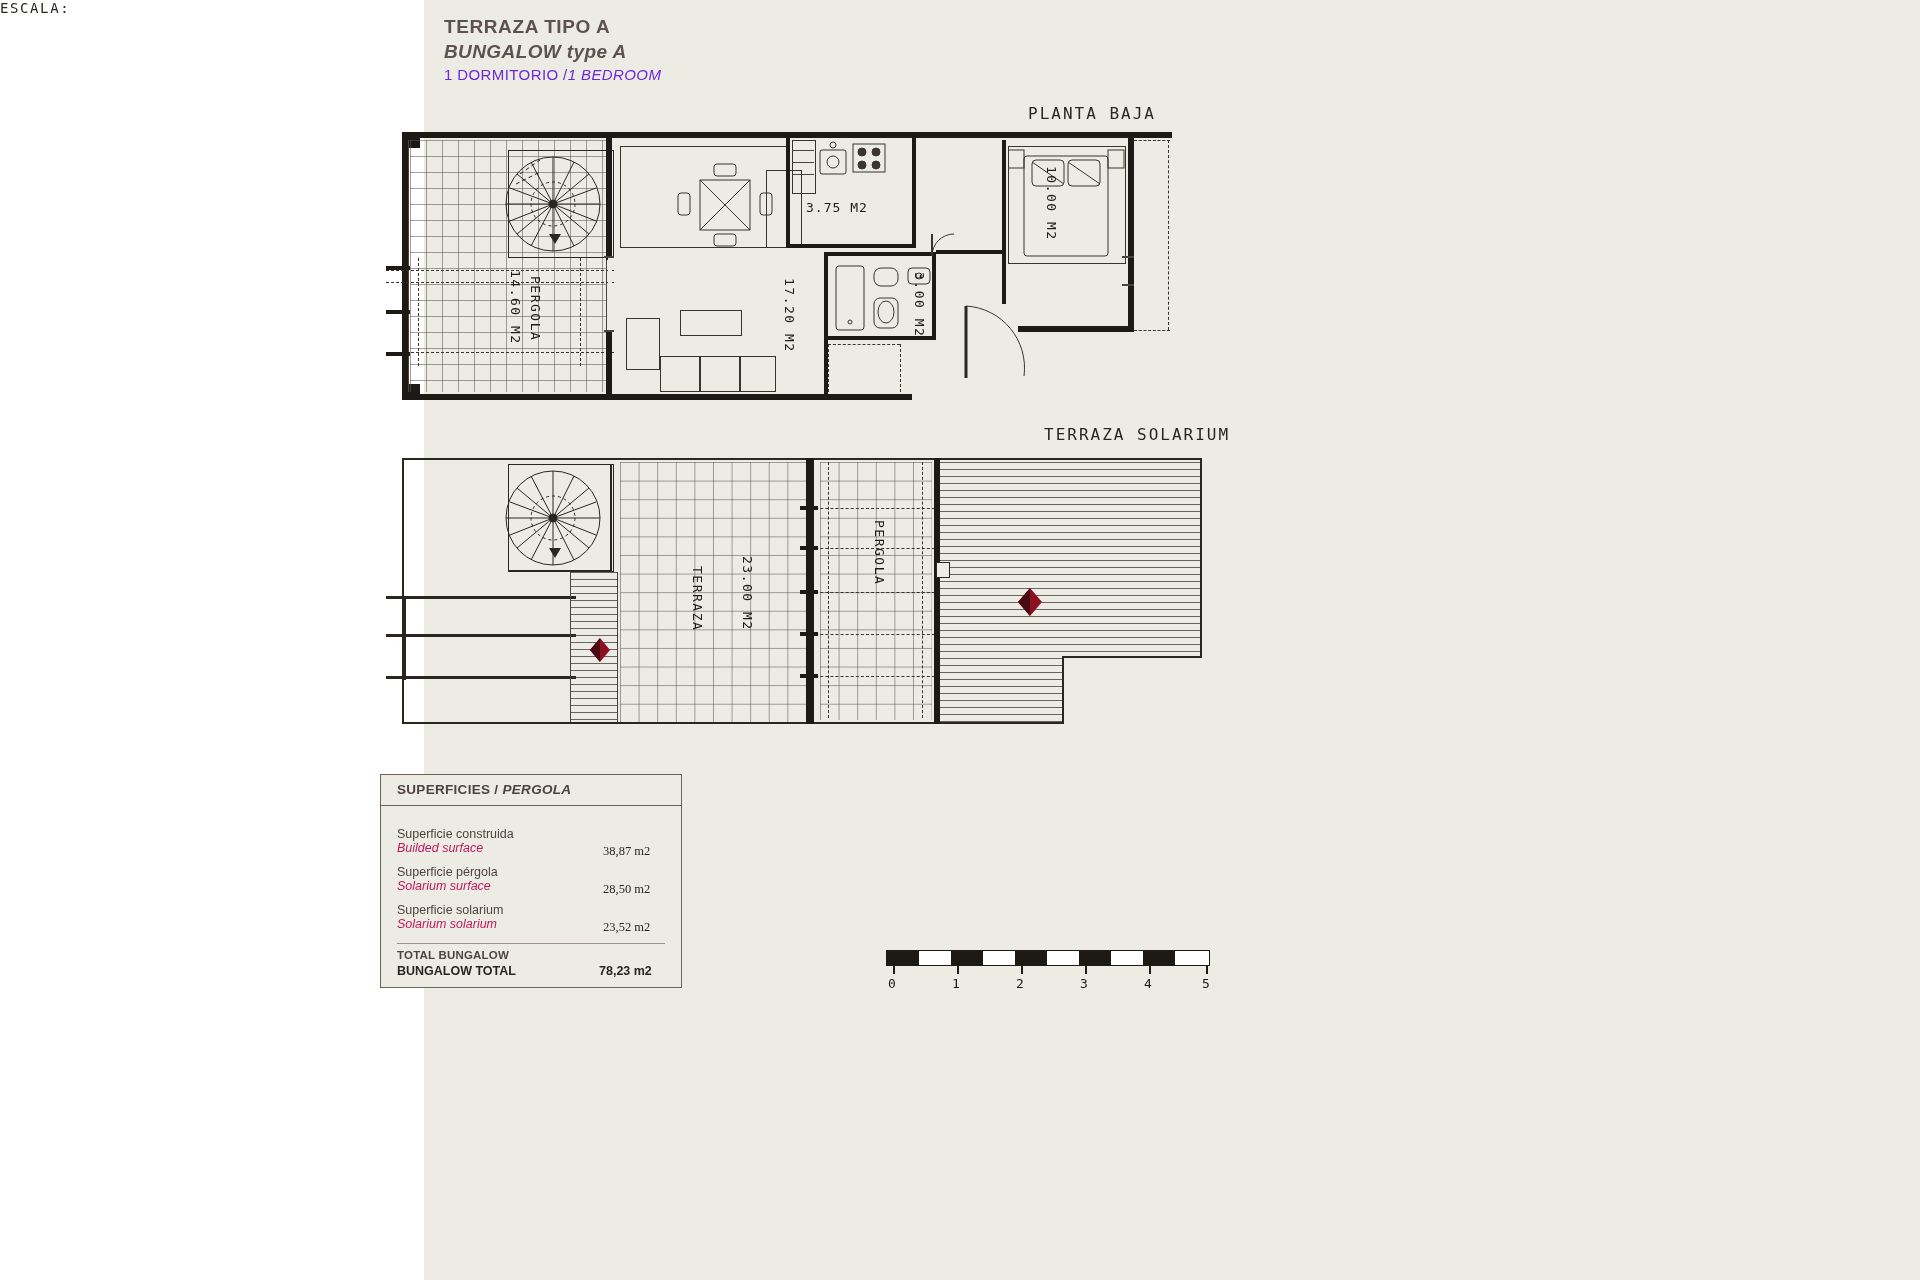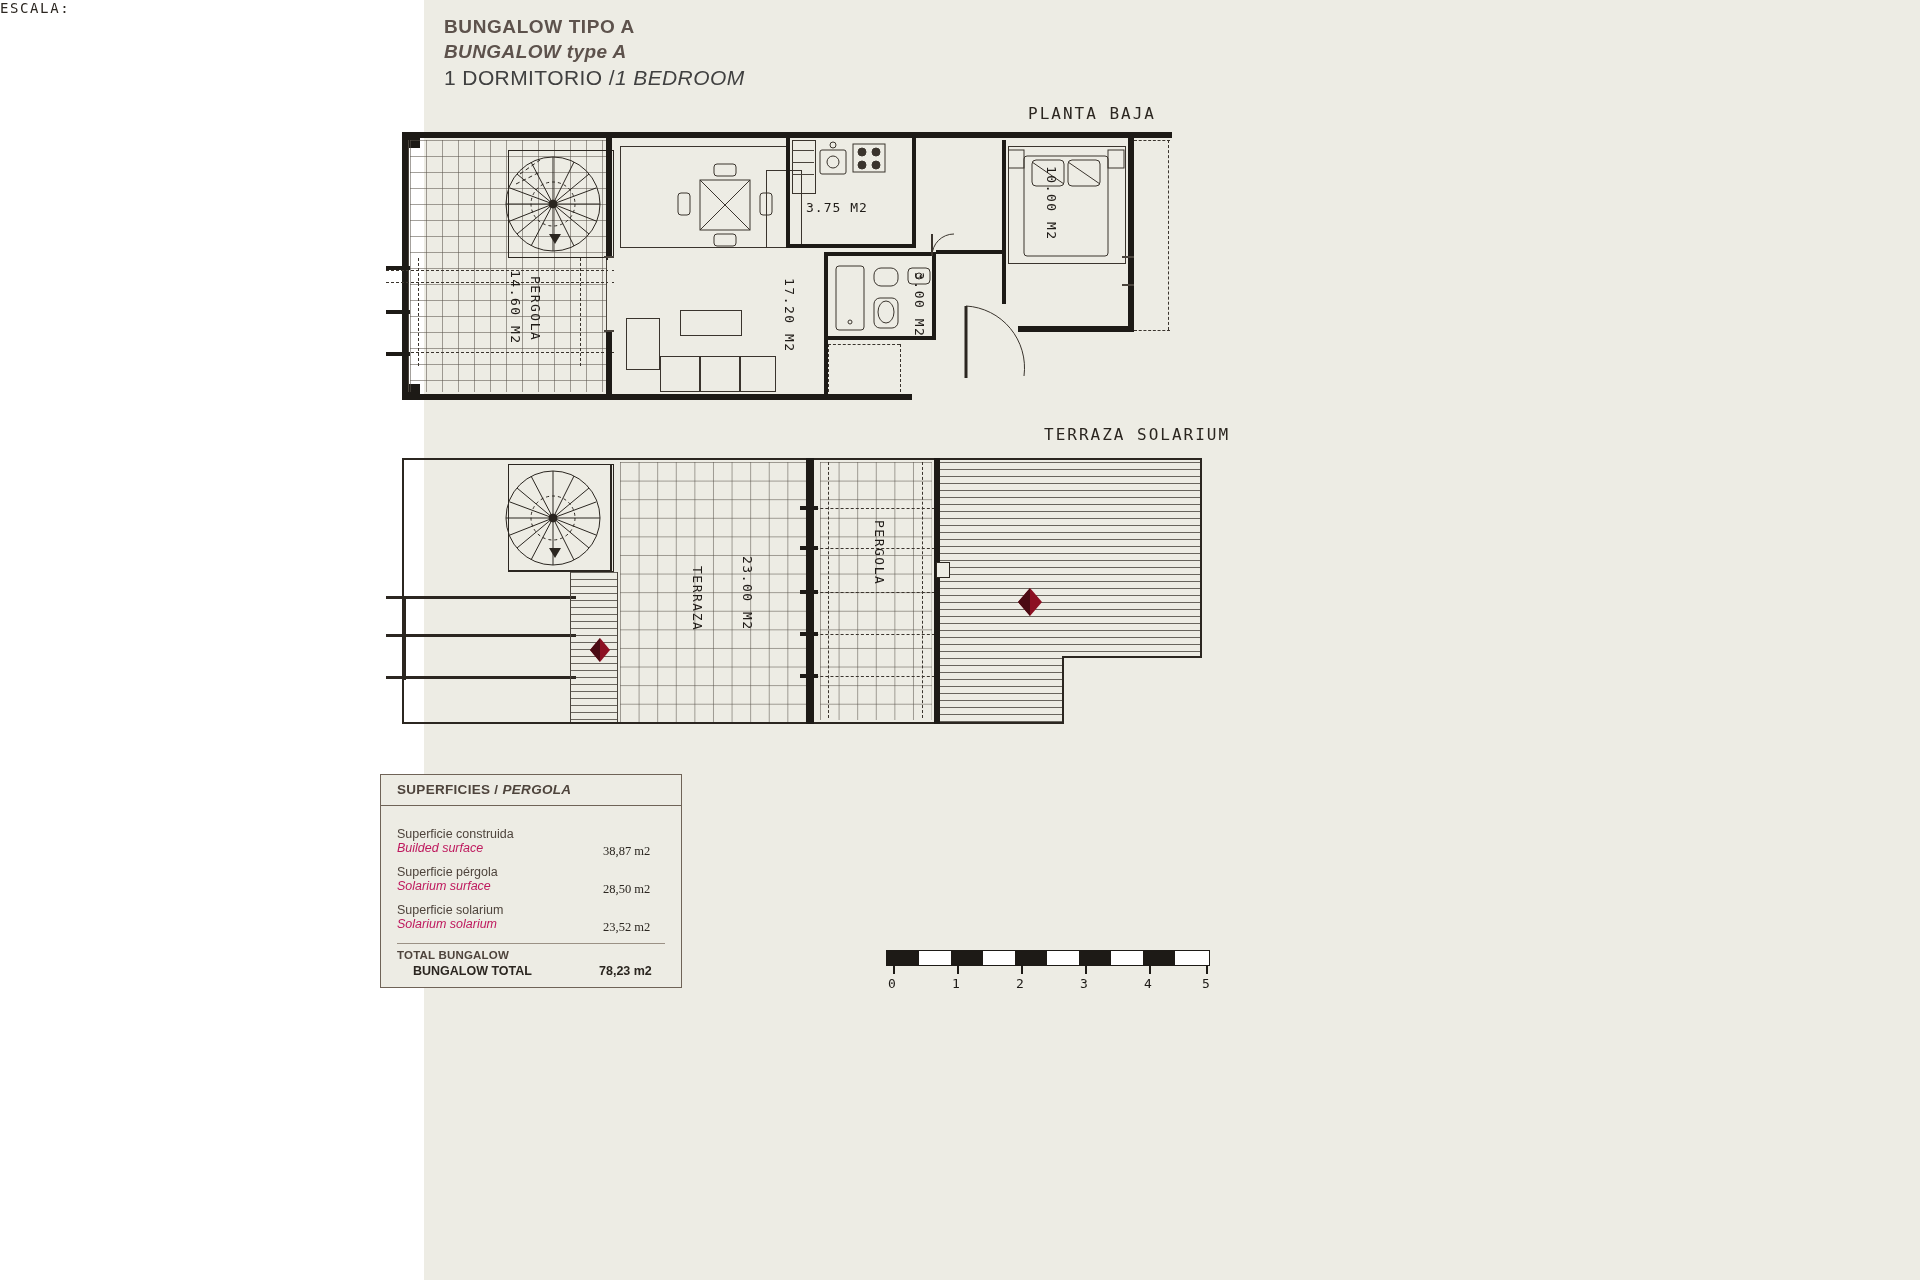--- a/index.html
+++ b/index.html
@@ -9,21 +9,21 @@
     font-family:"Liberation Sans", sans-serif;
     overflow:hidden;
   }
   .sheet{
     position:absolute;left:424px;top:0;width:1496px;height:1280px;
     background:#edece4;
   }
   .ttl{position:absolute;color:#58504a;}
   #title-es{left:444px;top:16px;font-size:19px;font-weight:bold;letter-spacing:.6px;color:#5d524c;}
   #title-en{left:444px;top:41px;font-size:19px;font-weight:bold;font-style:italic;letter-spacing:.4px;color:#5d524c;}
-  #subtitle{left:444px;top:66px;font-size:21px;letter-spacing:.4px;color:#404040;}
+  #subtitle{left:444px;top:66px;font-size:15px;letter-spacing:.4px;color:#6d28d9;}
   #subtitle i{font-style:italic;}
 
   .plan-label{position:absolute;font-family:"DejaVu Sans Mono", monospace;font-size:16px;letter-spacing:2px;color:#2b2620;}
   #label-planta-baja{left:1028px;top:104px;}
   #label-terraza-solarium{left:1044px;top:425px;}
   #label-escala{left:890px;top:928px;font-family:"DejaVu Sans Mono", monospace;font-size:14px;letter-spacing:1.6px;color:#2b2620;}
 
   
   .wall{position:absolute;background:#1d1a16;}
   .thin{position:absolute;background:#4a443d;}
@@ -45,36 +45,36 @@
   #surfaces-box{position:absolute;left:380px;top:774px;width:300px;height:212px;
       border:1.5px solid #6f6357;background:#edece4;}
   #surfaces-head{position:absolute;left:0;top:0;width:300px;height:30px;border-bottom:1.5px solid #6f6357;}
   #surfaces-title{position:absolute;left:16px;top:7px;font-size:13.5px;font-weight:bold;color:#4e443c;letter-spacing:.3px;}
   #surfaces-title i{font-style:italic;}
   .srow{position:absolute;left:16px;width:270px;}
   .s-es{font-size:12.5px;color:#4e443c;}
   .s-en{font-size:12.5px;color:#be185d;font-style:italic;}
   .s-val{position:absolute;left:222px;font-size:12.5px;color:#2b2620;font-family:"Liberation Serif", serif;}
   #total-es{position:absolute;left:16px;top:174px;font-size:11.5px;font-weight:bold;color:#4e443c;letter-spacing:.2px;}
-  #total-en{position:absolute;left:32px;top:189px;font-size:12.5px;font-weight:bold;color:#2b2620;}
+  #total-en{position:absolute;left:16px;top:189px;font-size:12.5px;font-weight:bold;color:#2b2620;}
   #total-val{position:absolute;left:218px;top:189px;font-size:12.5px;font-weight:bold;color:#2b2620;}
   #total-sep{position:absolute;left:16px;top:168px;width:268px;height:1px;background:#9b9185;}
 
   
   #scalebar{position:absolute;left:886px;top:950px;width:322px;height:14px;border:1.5px solid #1d1a16;background:#fff;}
   #scalebar div{position:absolute;top:0;height:14px;background:#1d1a16;}
   .stick{position:absolute;top:966px;width:2px;height:8px;background:#1d1a16;}
   .snum{position:absolute;top:976px;font-family:"DejaVu Sans Mono", monospace;font-size:13px;color:#1d1a16;}
 </style>
 </head>
 <body>
 
 <div class="sheet"></div>
 
-<div class="ttl" id="title-es">BUNGALOW TIPO A</div>
+<div class="ttl" id="title-es">TERRAZA TIPO A</div>
 <div class="ttl" id="title-en">BUNGALOW type A</div>
 <div class="ttl" id="subtitle">
   <span>1 DORMITORIO /</span><i>1 BEDROOM</i>
 </div>
 
 <div class="plan-label" id="label-planta-baja">PLANTA BAJA</div>
 <div class="plan-label" id="label-terraza-solarium">TERRAZA SOLARIUM</div>
 
 <div id="ground-floor-plan">
 

